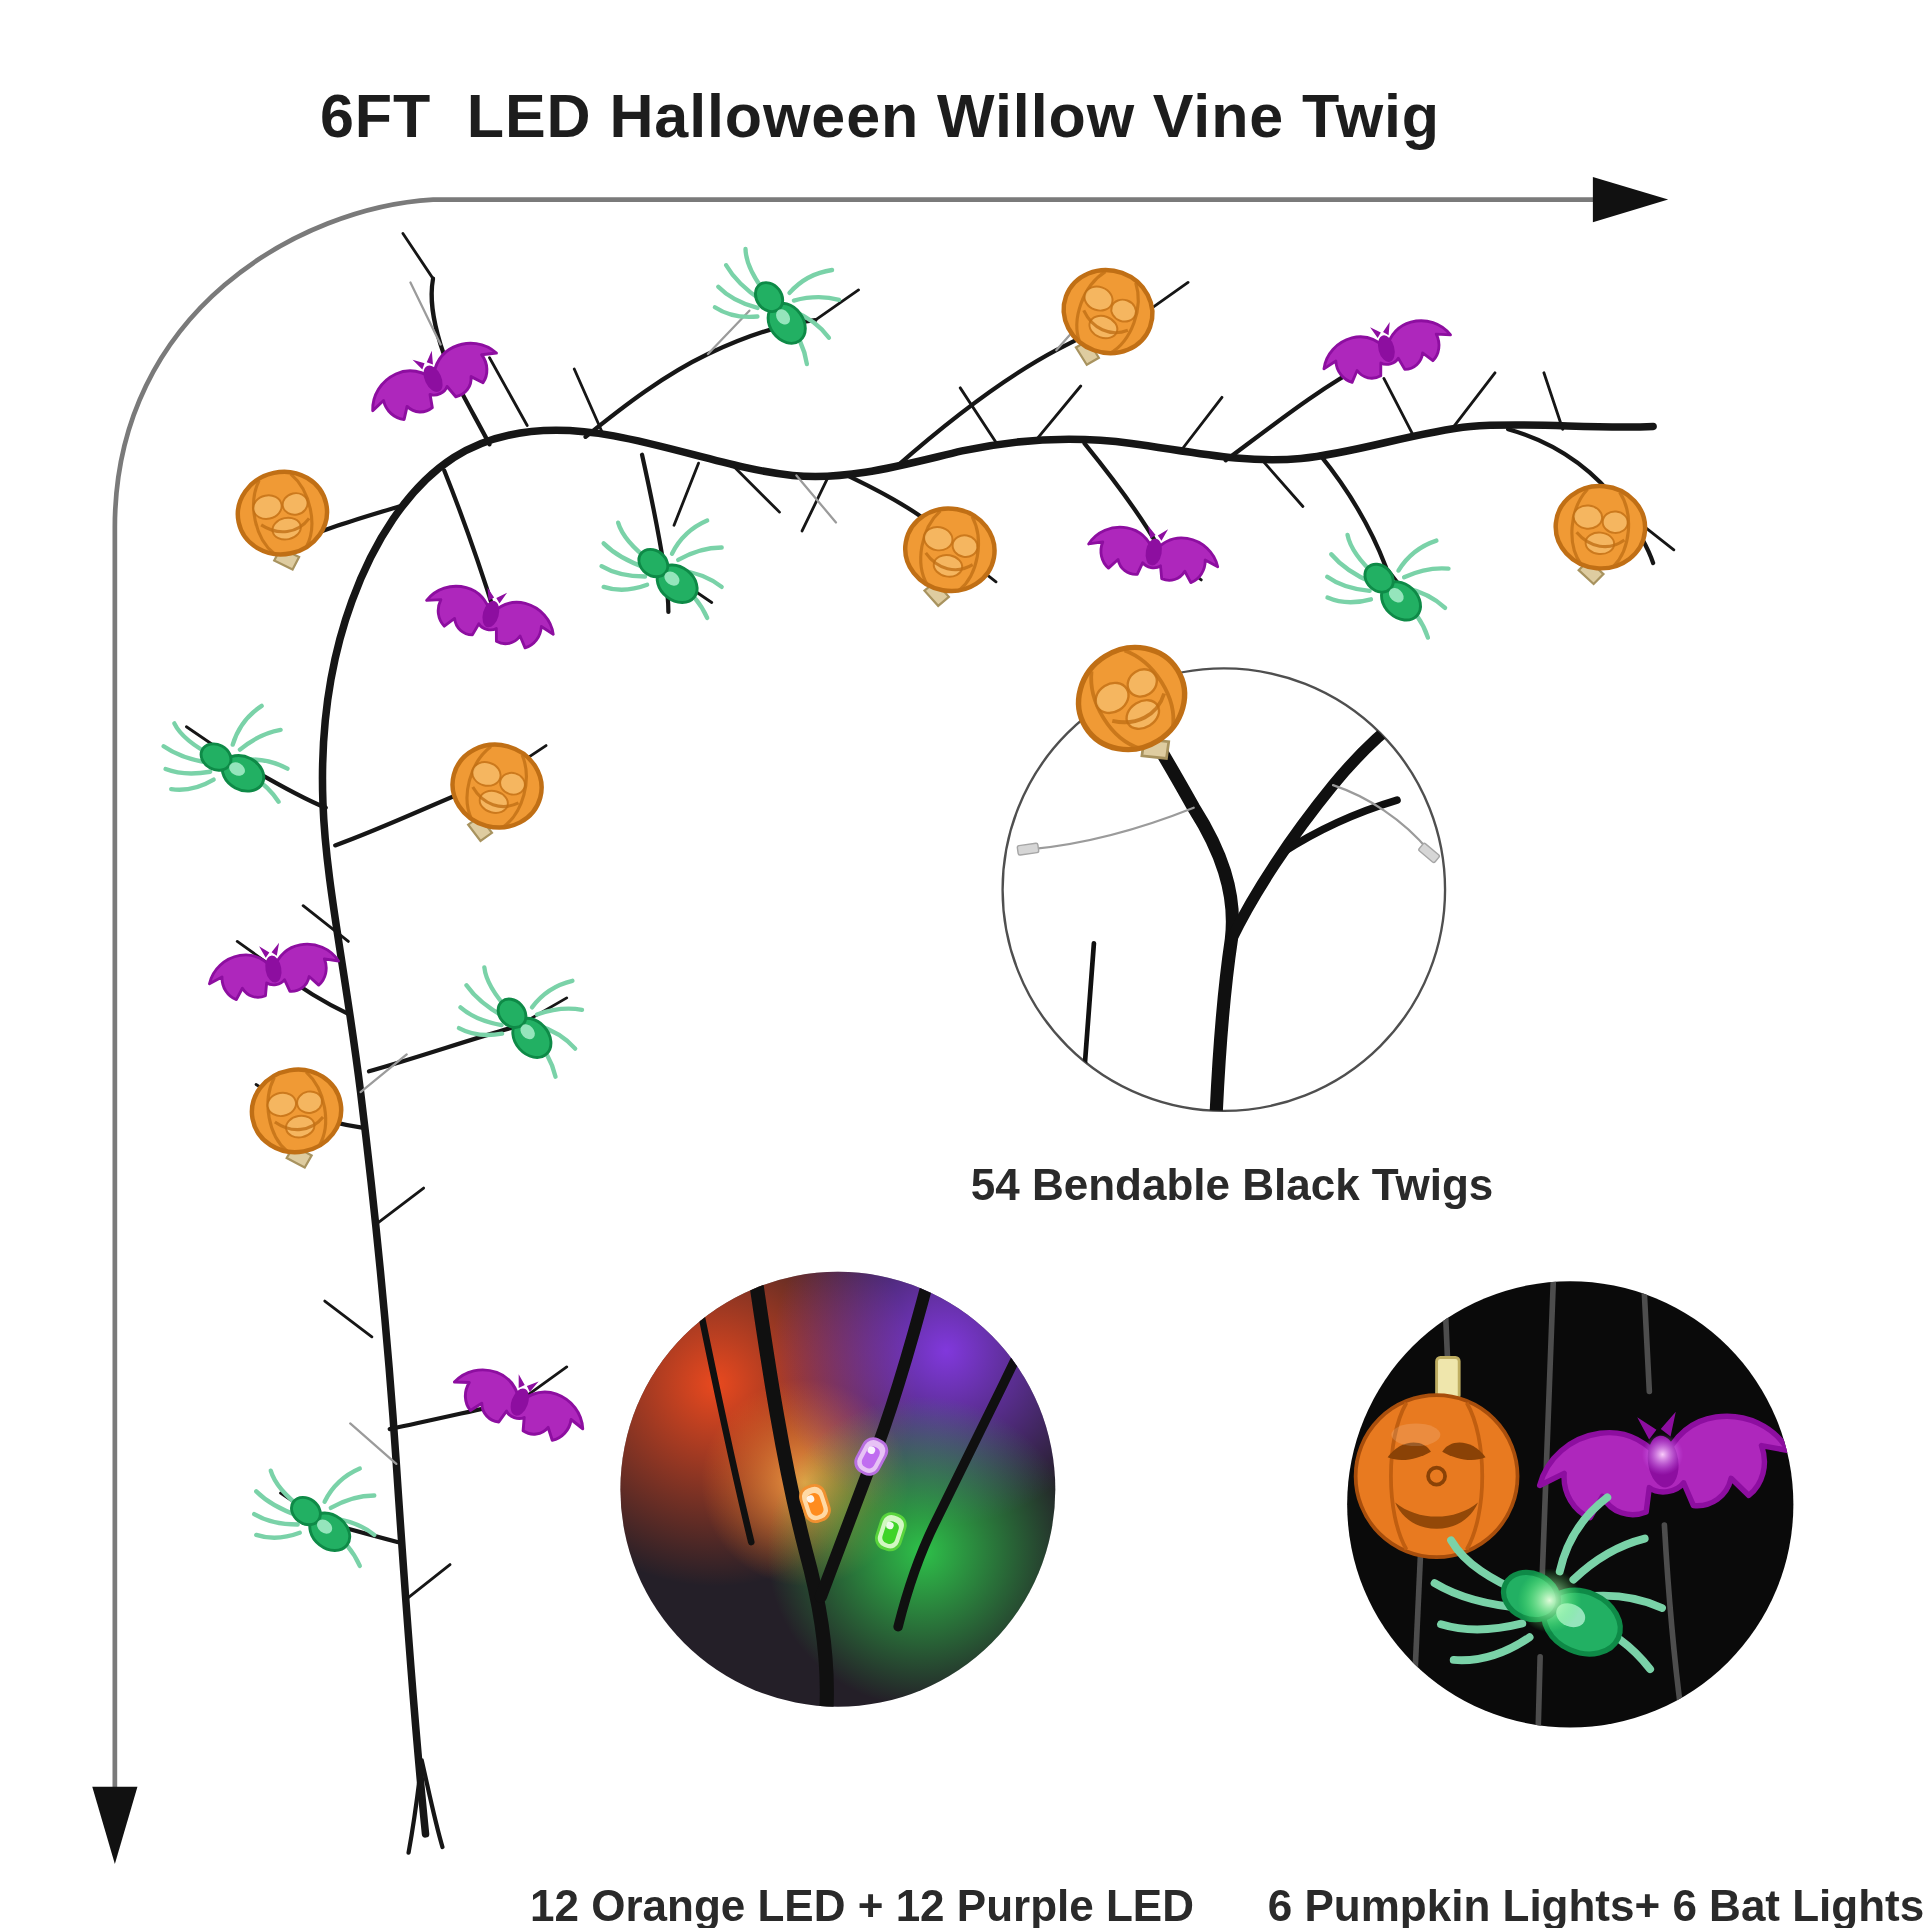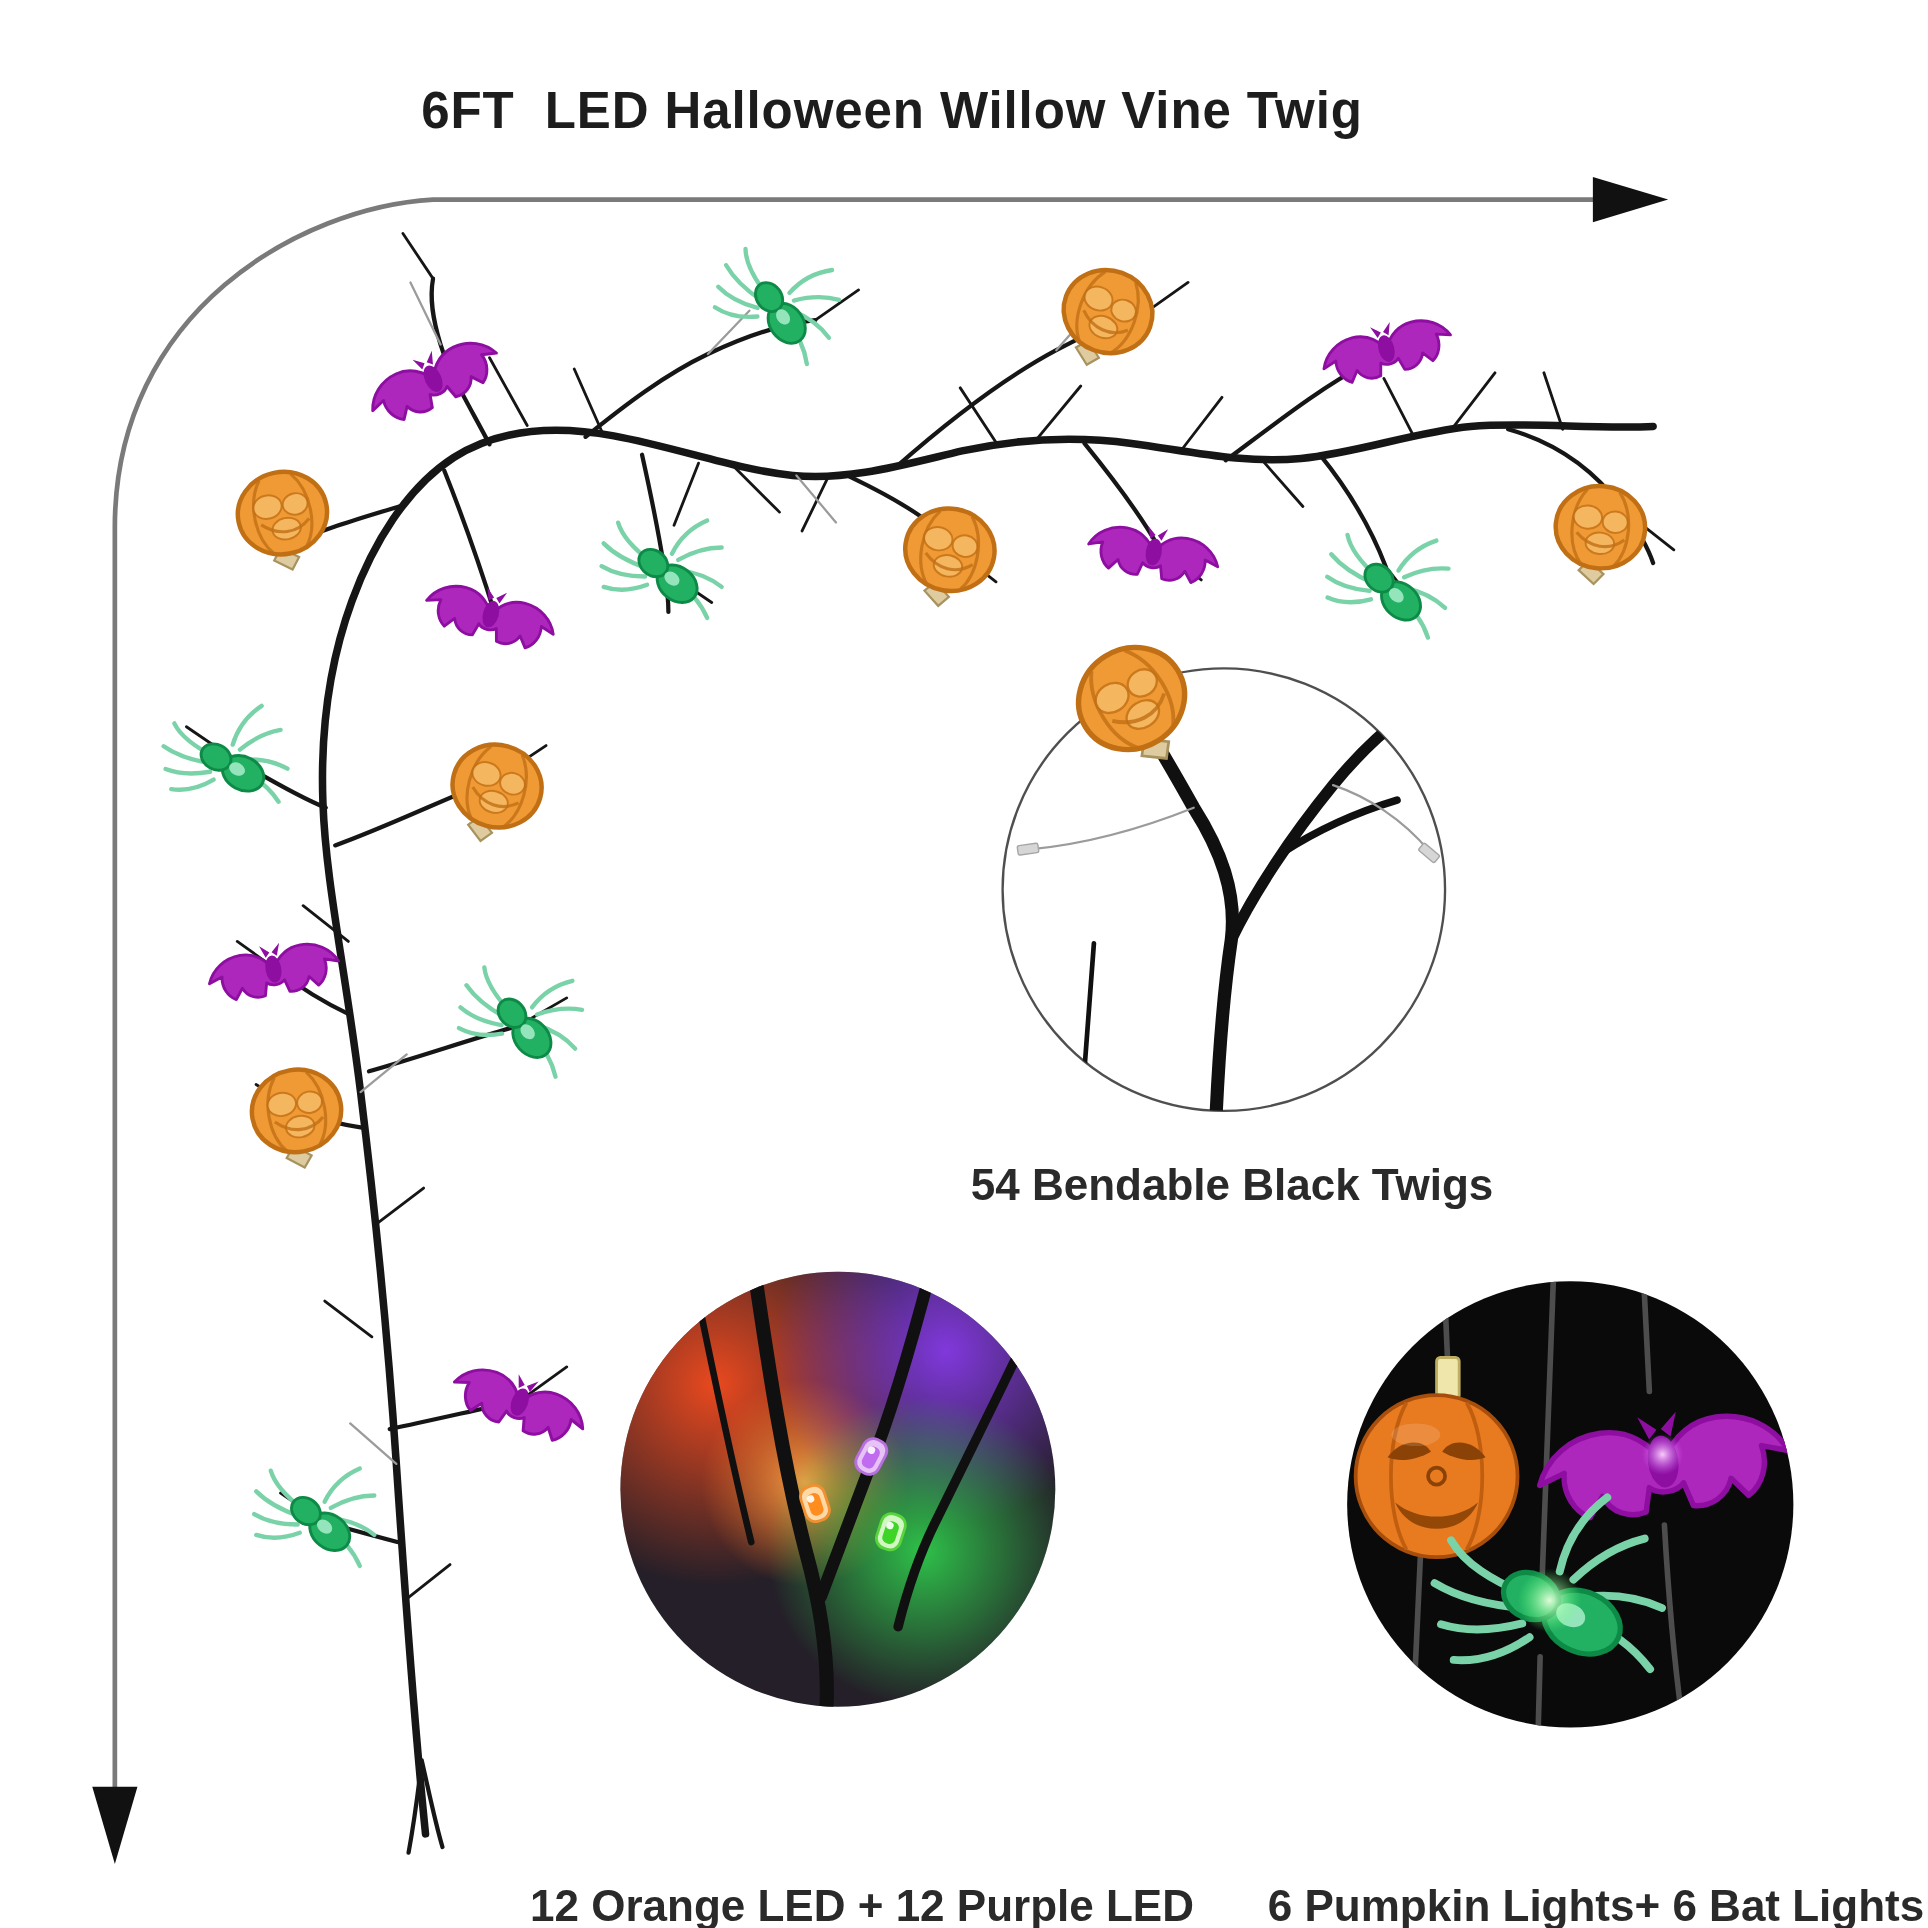--- a/index.html
+++ b/index.html
@@ -1,20 +1,20 @@
 <!DOCTYPE html>
 <html style="--pumpkin: #F09A35; --pumpkin_dark: #C06F15; --pumpkin_light: #F7C06F; --bat: #AE27BC; --bat_dark: #8D0EA0; --spider: #22B063; --spider_leg: #7AD2A8; --vine: #161616; --dimension_line: #7a7a7a; --arrowhead: #111111; --text: #2a2a2a;font-size:15px"><head>
 <meta charset="utf-8">
 <style>
   html,body{margin:0;padding:0;width:1928px;height:1928px;background:#ffffff;overflow:hidden;}
   #stage{position:absolute;left:0;top:0;width:1928px;height:1928px;font-family:"Liberation Sans",sans-serif;}
   #art{position:absolute;left:0;top:0;}
   .title{
     position:absolute;left:880px;top:81px;transform:translateX(-50%);
-    font-weight:700;font-size:51px;letter-spacing:0.9px;color:#1d1d1d;white-space:pre;margin-left:12px;
+    font-weight:700;font-size:61px;letter-spacing:0.9px;color:#1d1d1d;white-space:pre;
   }
   .caption{
     position:absolute;transform:translateX(-50%);text-align:center;
     font-weight:700;font-size:44px;line-height:1.42;color:#2a2a2a;white-space:pre;
   }
   .cap-twigs{left:1232px;top:1154px;}
   .cap-leds{left:862px;top:1750px;}
   .cap-charms{left:1596px;top:1750px;}
 
   

